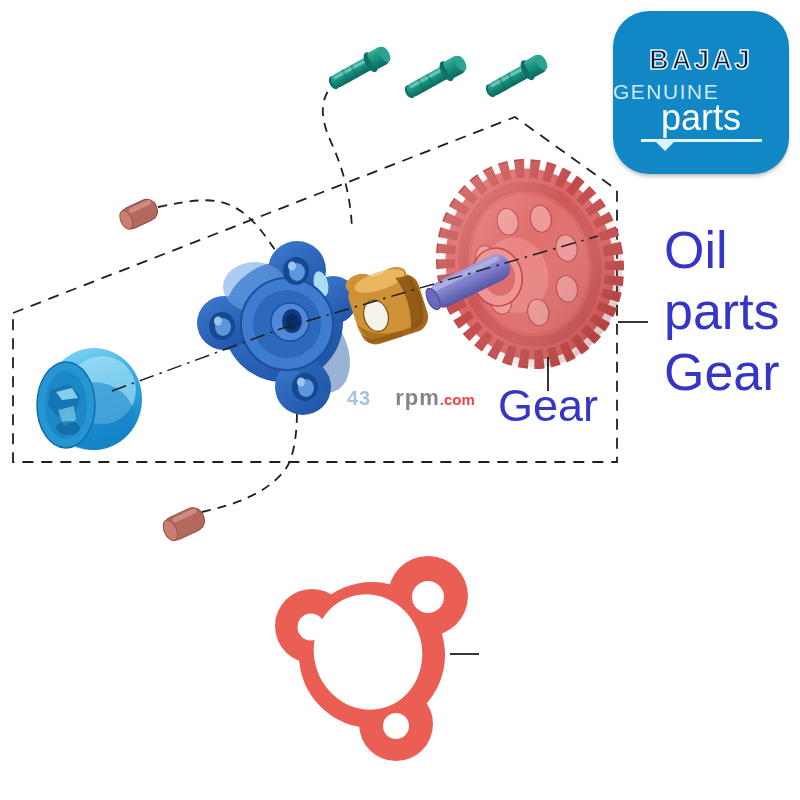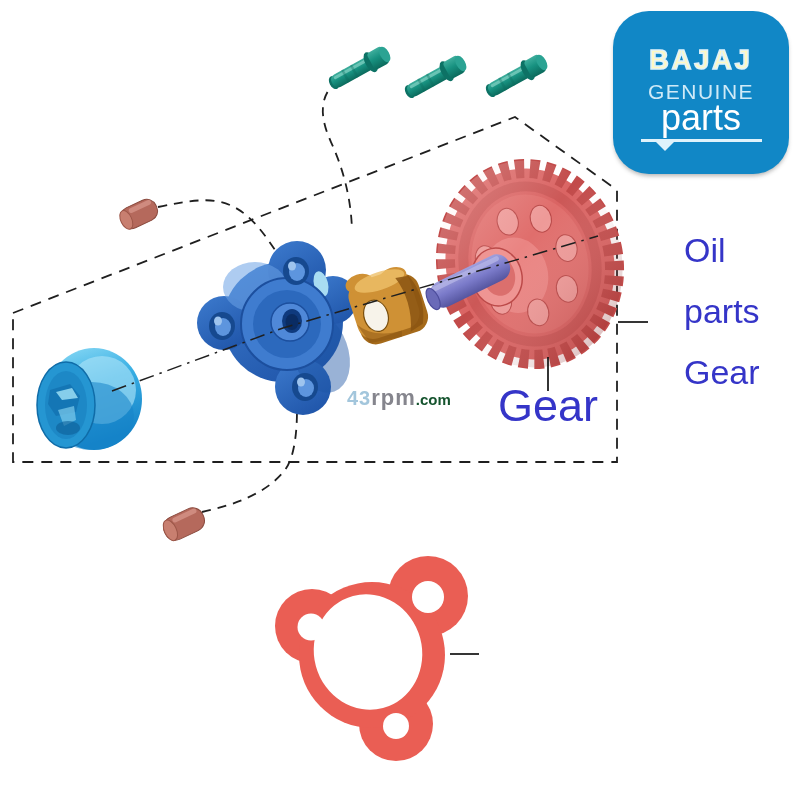--- a/index.html
+++ b/index.html
@@ -7,42 +7,42 @@
     position:relative;width:800px;height:800px;background:#ffffff;
     overflow:hidden;font-family:"Liberation Sans",sans-serif;
   }
   .diagram-svg{position:absolute;left:0;top:0;}
   
   .part-label{
     position:absolute;color:#3535c8;
     font-family:"Liberation Sans",sans-serif;
     white-space:nowrap;
   }
-  .main-label{left:684px;top:220px;font-size:34px;line-height:61px;}
+  .main-label{left:664px;top:220px;font-size:52px;line-height:61px;}
   .gear-label{left:498px;top:380px;font-size:45px;}
   .gasket-label{left:477px;top:623px;font-size:43px;}
   
   .watermark{position:absolute;left:347px;top:385px;white-space:nowrap;
     font-weight:bold;letter-spacing:1px;}
   .wm-num{color:#a3c6dc;font-size:20px;}
-  .wm-mid{color:#85858d;font-size:22px;}
-  .wm-tld{color:#14532d;font-size:15px;letter-spacing:0;}
+  .wm-mid{color:#85858d;font-size:22px;margin-left:24px;}
+  .wm-tld{color:#ef4444;font-size:15px;letter-spacing:0;}
   
   .logo{
     position:absolute;left:613px;top:11px;width:176px;height:163px;
     background:#1187c6;border-radius:36px;
     box-shadow:0 3px 4px -1px rgba(90,90,90,.45);
   }
   .logo-brand{
     position:absolute;top:34px;left:0;width:100%;text-align:center;
     font-size:27px;font-weight:bold;letter-spacing:3px;
-    color:#fef9c3;-webkit-text-stroke:1.6px #dff2fb;
+    color:#0f172a;-webkit-text-stroke:1.6px #dff2fb;
   }
   .logo-genuine{
-    position:absolute;top:69px;left:0;width:100%;text-align:center;
+    position:absolute;top:69px;left:0;width:100%;text-align:left;
     font-size:21px;letter-spacing:1.5px;color:#cfeaf7;
   }
   .logo-parts{
     position:absolute;top:86px;left:0;width:100%;text-align:center;
     font-size:36px;font-weight:normal;color:#ffffff;
   }
   .logo-underline{
     position:absolute;top:128px;left:28px;width:121px;height:2.5px;
     background:#dff2fb;
   }

